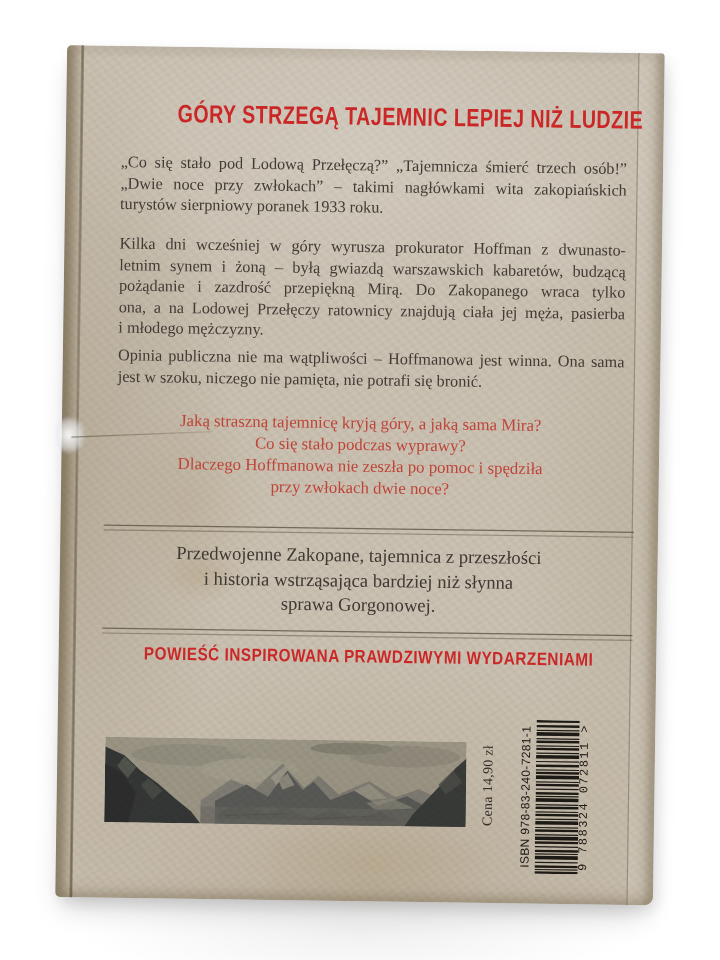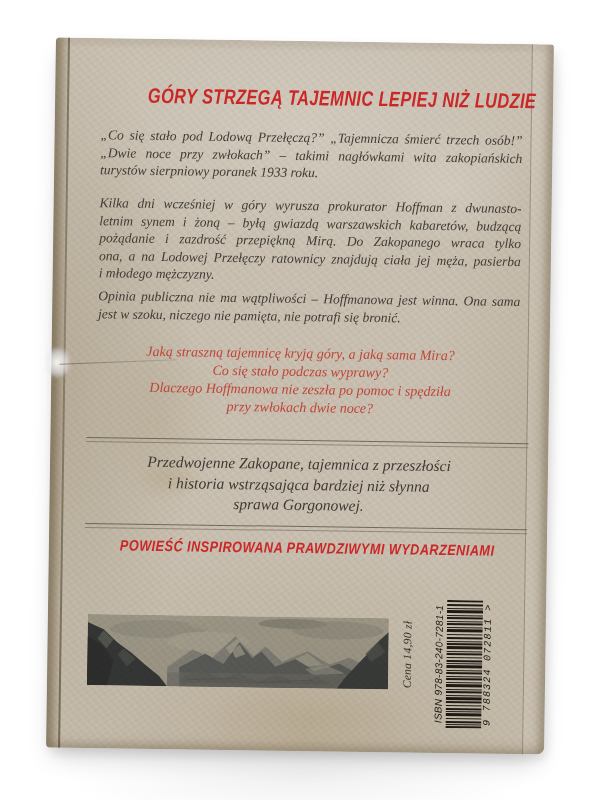--- a/index.html
+++ b/index.html
@@ -6,21 +6,20 @@
   body{
     width:600px;height:800px;overflow:hidden;
     background:#ffffff;
     font-family:"Liberation Serif", serif;
   }
   .scene{
     position:relative;width:600px;height:800px;
     background:
       radial-gradient(ellipse 340px 70px at 300px 775px, rgba(0,0,0,0.06), transparent 70%),
       #ffffff;
-    font-style: italic;
   }
   
   .book{
     position:absolute;left:51px;top:41px;width:498px;height:710px;
     transform:rotate(0.8deg);
     border-radius:4px 3px 7px 4px;
     background-color:#c9c0b1;
     background-image:
       radial-gradient(ellipse 420px 240px at 50% 12%, rgba(255,255,255,.16), transparent 60%),
       radial-gradient(ellipse 500px 300px at 52% 97%, rgba(120,95,55,.16), transparent 65%),

